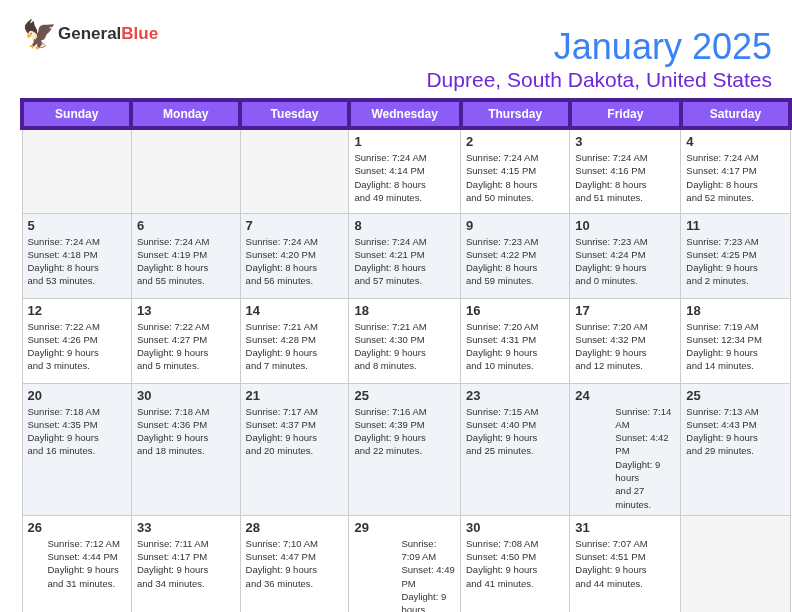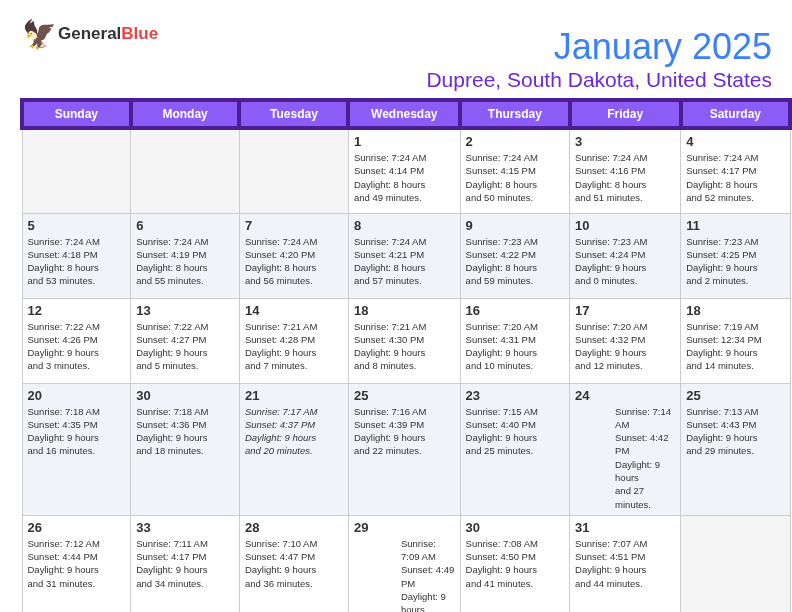--- a/index.html
+++ b/index.html
@@ -202,21 +202,21 @@
           </td>
           <td class="day-cell alt-row">
             <div class="day-num">30</div>
             <div class="day-info" style="white-space: pre-line;">Sunrise: 7:18 AM
 Sunset: 4:36 PM
 Daylight: 9 hours
 and 18 minutes.</div>
           </td>
           <td class="day-cell alt-row">
             <div class="day-num">21</div>
-            <div class="day-info" style="white-space: pre-line; font-style: italic;">Sunrise: 7:17 AM
+            <div class="day-info" style="white-space: pre-line;">Sunrise: 7:17 AM
 Sunset: 4:37 PM
 Daylight: 9 hours
 and 20 minutes.</div>
           </td>
           <td class="day-cell alt-row">
             <div class="day-num">25</div>
             <div class="day-info" style="white-space: pre-line;">Sunrise: 7:16 AM
 Sunset: 4:39 PM
 Daylight: 9 hours
 and 22 minutes.</div>
@@ -239,21 +239,21 @@
             <div class="day-num">25</div>
             <div class="day-info" style="white-space: pre-line;">Sunrise: 7:13 AM
 Sunset: 4:43 PM
 Daylight: 9 hours
 and 29 minutes.</div>
           </td>
         </tr>
         <tr>
           <td class="day-cell">
             <div class="day-num">26</div>
-            <div class="day-info" style="white-space: pre-line;">Sunrise: 7:12 AM
+            <div class="day-info" style="white-space: pre-line; margin-left: 20px;">Sunrise: 7:12 AM
 Sunset: 4:44 PM
 Daylight: 9 hours
 and 31 minutes.</div>
           </td>
           <td class="day-cell">
             <div class="day-num">33</div>
             <div class="day-info" style="white-space: pre-line;">Sunrise: 7:11 AM
 Sunset: 4:17 PM
 Daylight: 9 hours
 and 34 minutes.</div>

